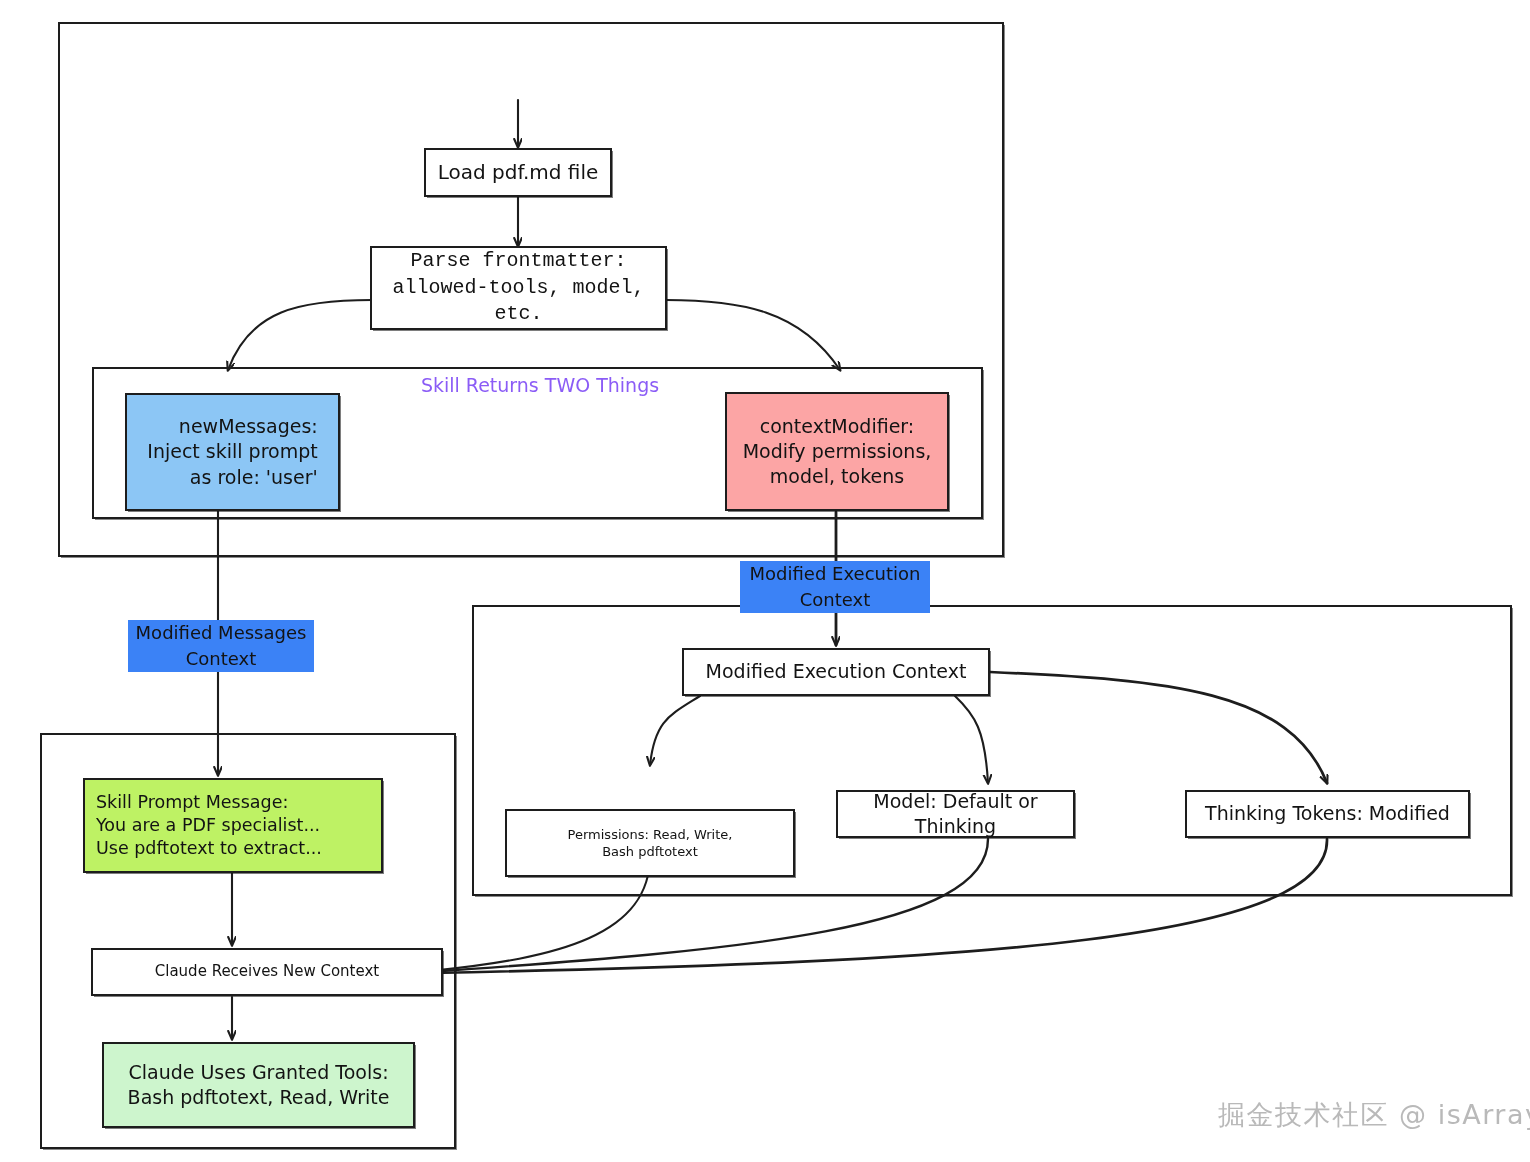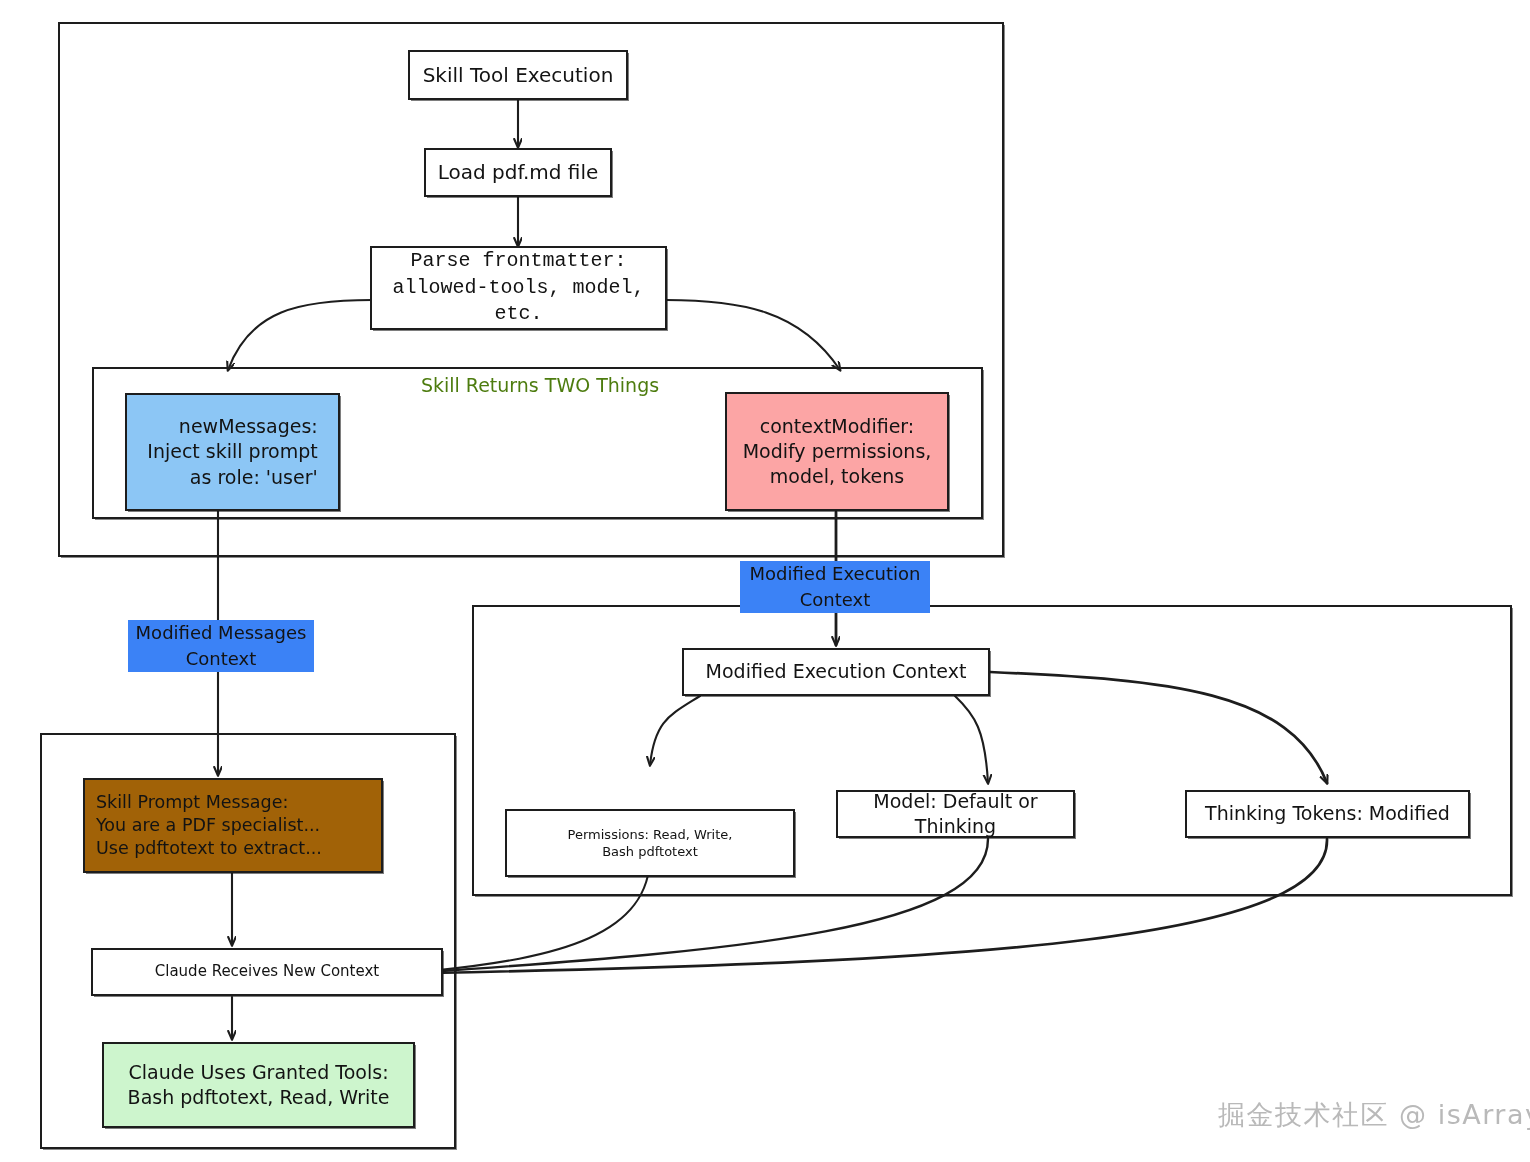--- a/index.html
+++ b/index.html
@@ -34,21 +34,21 @@
   .group {
     position: absolute;
     border: 2.4px solid #1d1d1d;
     background: transparent;
     z-index: 1;
     box-shadow: 2px 2px 0 -1px rgba(20,20,20,0.5);
   }
   .grouplabel {
     position: absolute;
     font-family: "DejaVu Sans", sans-serif;
-    color: #4d7c0f;
+    color: #8b5cf6;
     z-index: 2;
     white-space: pre-line;
     text-align: center;
   }
   .edgelabel {
     position: absolute;
     font-family: "DejaVu Sans", sans-serif;
     color: #131313;
     z-index: 4;
     text-align: center;
@@ -115,39 +115,38 @@
       <path d="M988,839 C988,930 740,950 430,972" marker-end="url(#ah)" stroke-width="2.4"></path>
 
       <path d="M1327,839 C1330,940 980,962 430,973" marker-end="url(#ahb)" stroke-width="2.7"></path>
 
       <path d="M232,873 L232,945" marker-end="url(#ah)"></path>
 
       <path d="M232,997 L232,1039" marker-end="url(#ah)"></path>
     </g>
   </svg>
 
-  <div class="node" style="left:408px; top:50px; width:220px; height:50px; font-size:20px;">Skill Tool Execution</div>
 
   <div class="node" style="left:424px; top:148px; width:188px; height:49px; font-size:20px;">Load pdf.md file</div>
 
   <div class="node" style="left:370px; top:246px; width:297px; height:84px; font-size:20px;font-family:Liberation Mono, monospace;">Parse frontmatter:
 allowed-tools, model, etc.</div>
 
   <div class="node" style="left:125px; top:393px; width:215px; height:118px; font-size:19px;
               background:#8cc6f5;text-align:right;">newMessages:
 Inject skill prompt
 as role: 'user'</div>
 
   <div class="node" style="left:725px; top:392px; width:224px; height:119px; font-size:19px;
               background:#fca5a5;">contextModifier:
 Modify permissions,
 model, tokens</div>
 
   <div class="node left-align" style="left:83px; top:778px; width:300px; height:95px; font-size:17.5px;
-              background:#a16207;">Skill Prompt Message:
+              background:#bef264;">Skill Prompt Message:
 You are a PDF specialist...
 Use pdftotext to extract...</div>
 
   <div class="node" style="left:91px; top:948px; width:352px; height:48px; font-size:15px;text-align:center;">Claude Receives New Context</div>
 
   <div class="node" style="left:102px; top:1042px; width:313px; height:86px; font-size:19px;
               background:#cdf5cd;">Claude Uses Granted Tools:
 Bash pdftotext, Read, Write</div>
 
   <div class="node" style="left:682px; top:648px; width:308px; height:48px; font-size:19px;">Modified Execution Context</div>

